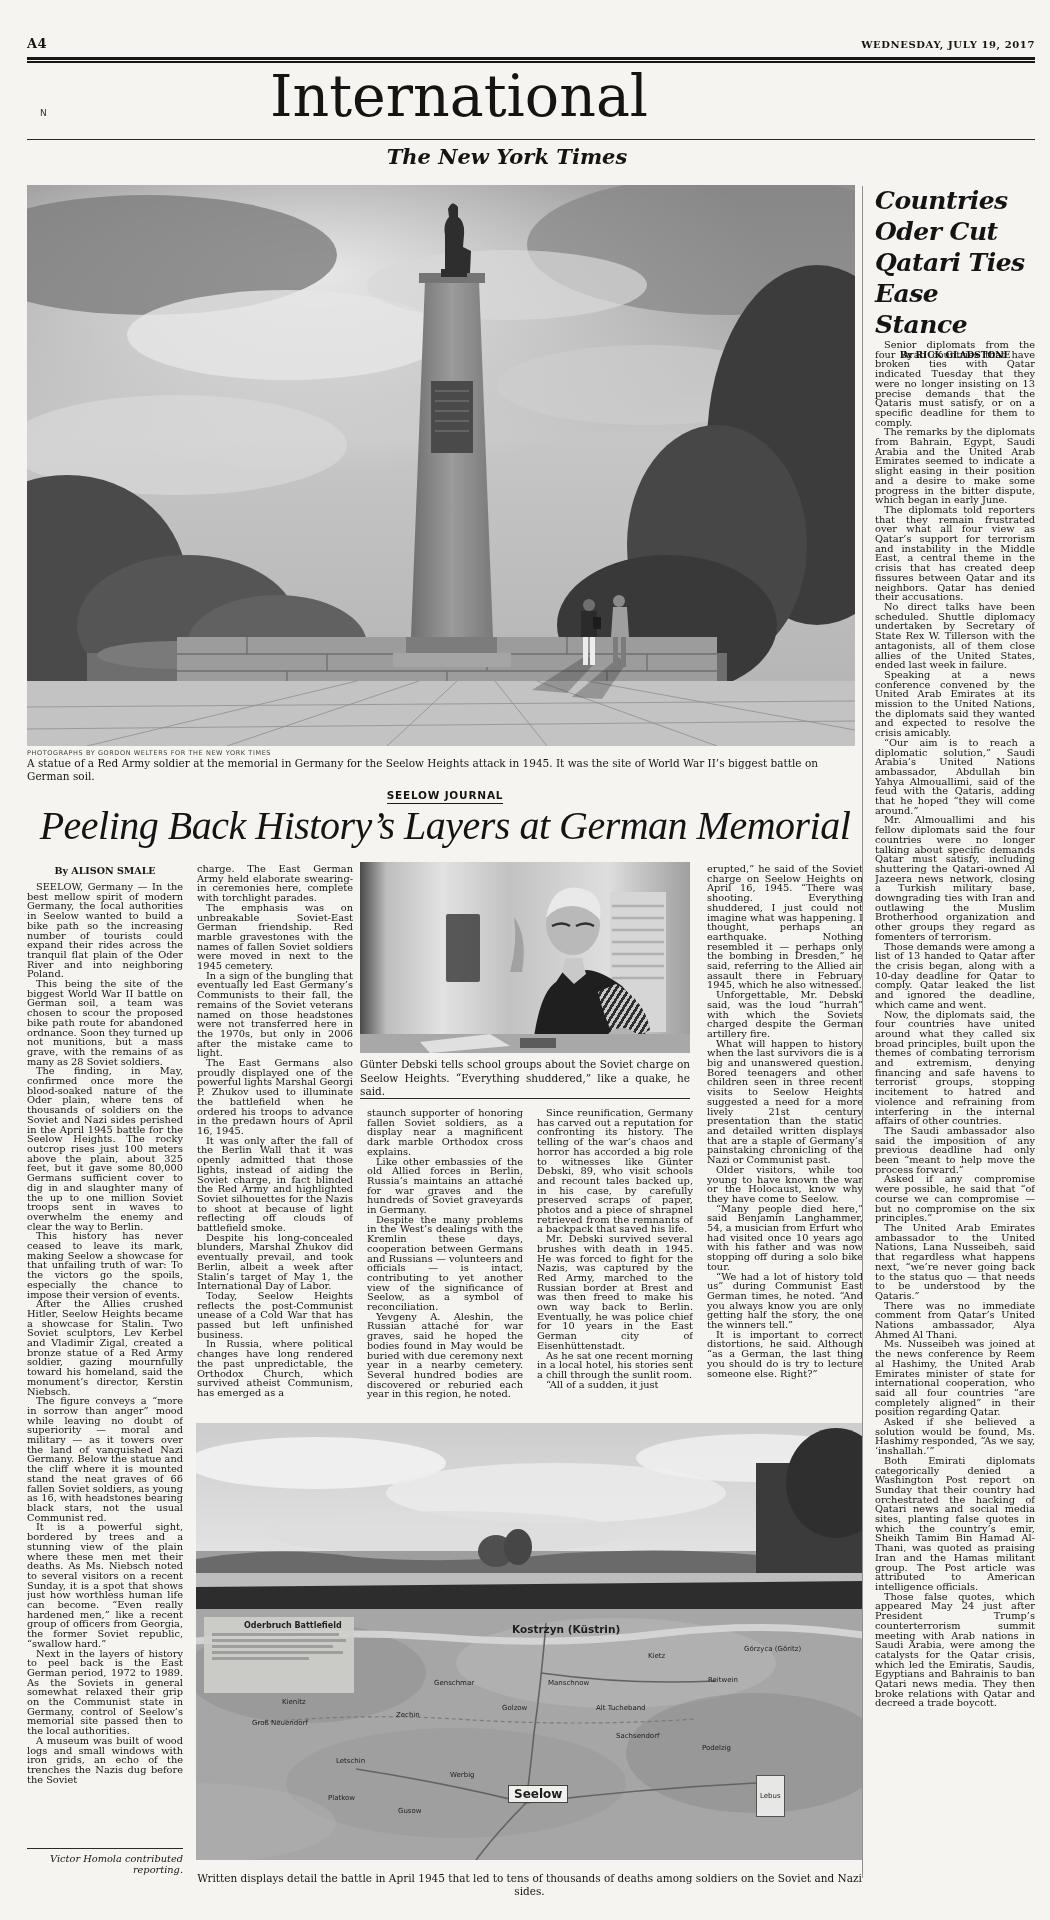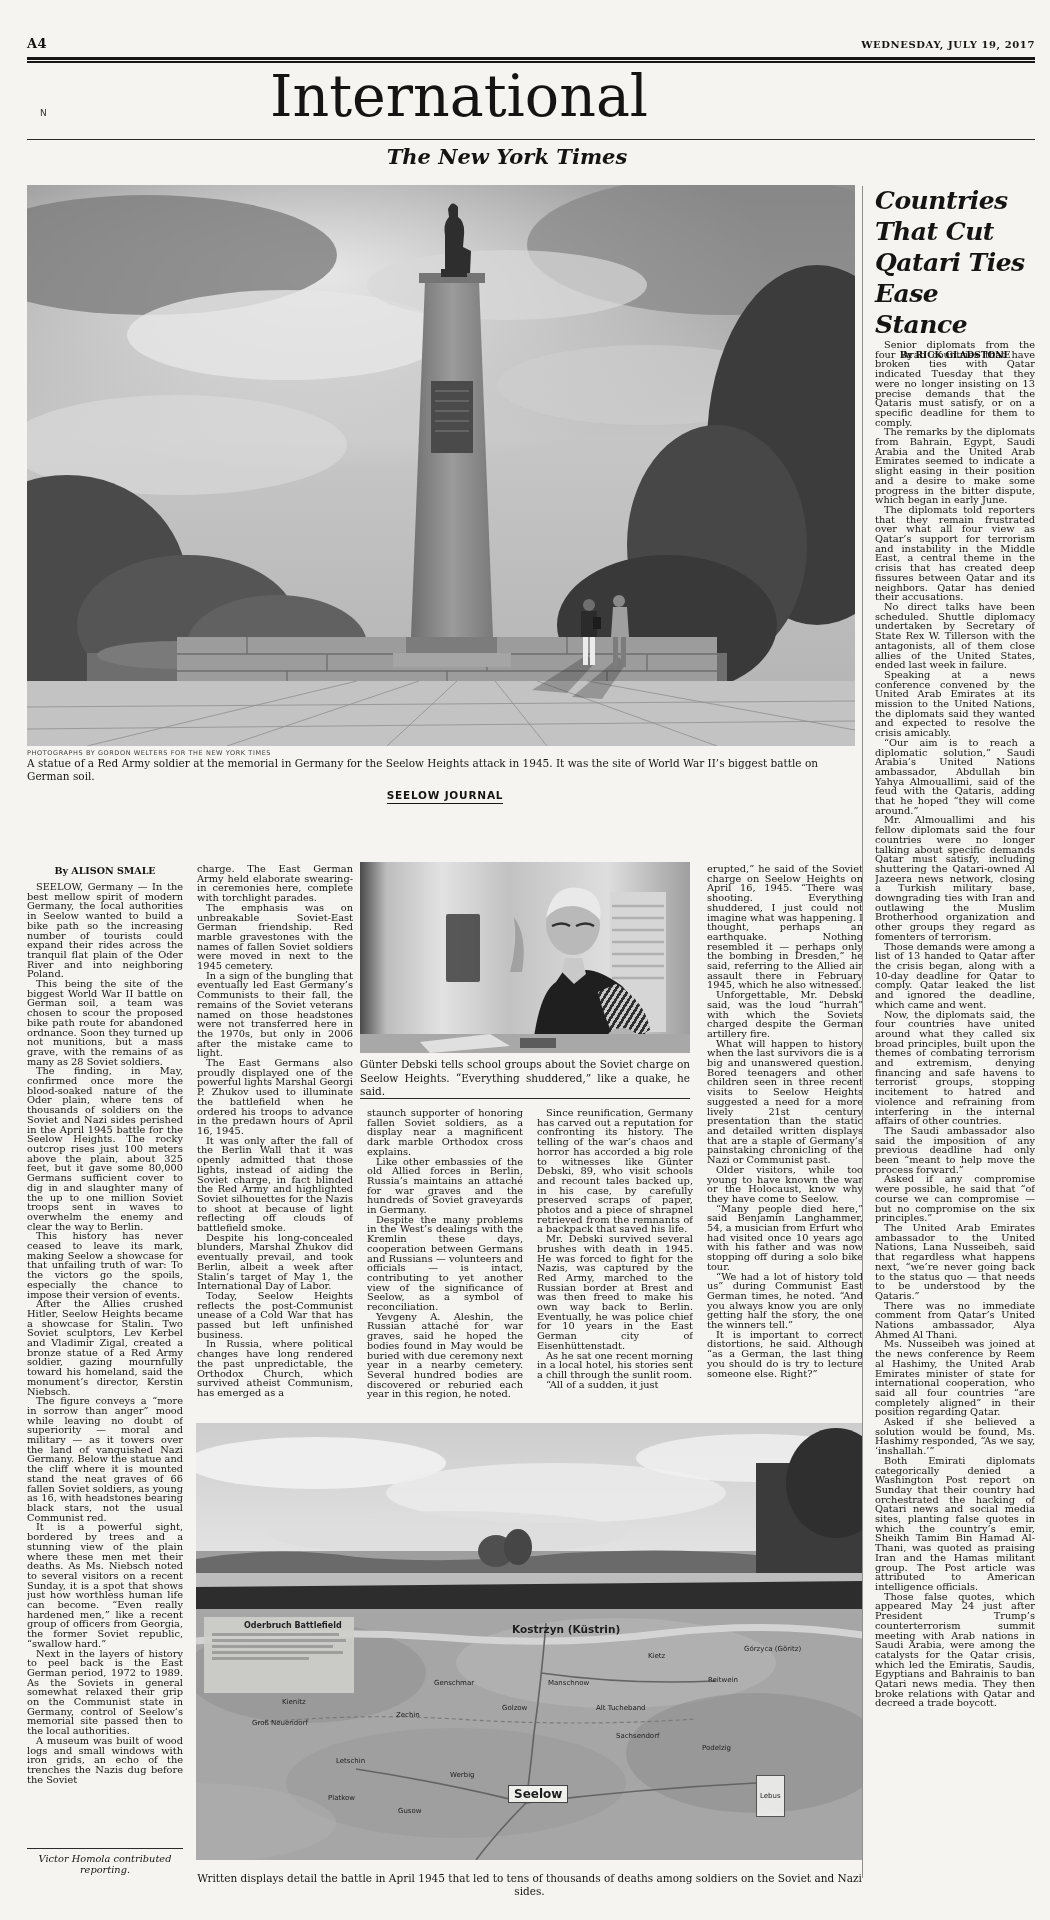--- a/index.html
+++ b/index.html
@@ -25,21 +25,21 @@
   .col{position:absolute;width:156px;overflow:hidden;}
   #scol0{left:27px;top:862px;height:980px;}
   #scol1{left:197px;top:864px;height:552px;}
   #scol2{left:367px;top:1108px;height:310px;}
   #scol3{left:537px;top:1108px;height:310px;}
   #scol4{left:707px;top:864px;height:584px;}
   .bp{margin:0;font-size:9.8px;line-height:9.7px;text-align:justify;text-indent:9px;}
   .bp.cont{text-indent:0;}
   #byline-smale{text-align:center;font-weight:bold;font-size:9.5px;margin:3px 0 6px 0;}
   #contrib-rule{left:27px;top:1848px;width:156px;height:1px;background:#2a2a2a;}
-  #contributor{left:27px;top:1854px;width:156px;font-style:italic;font-size:9.8px;line-height:10.5px;text-align:center;}
+  #contributor{left:27px;top:1854px;width:156px;font-style:italic;font-size:9.8px;line-height:10.5px;text-align:right;}
   
   #portrait-photo{left:360px;top:862px;width:330px;height:191px;background:#c9c9c9;overflow:hidden;}
   #portrait-caption{left:360px;top:1058px;width:330px;font-size:10.5px;line-height:13.5px;text-align:justify;}
   #portrait-rule{left:360px;top:1098px;width:330px;height:1px;background:#2a2a2a;}
   
   #map-photo{left:196px;top:1423px;width:667px;height:437px;background:#a9a9a9;overflow:hidden;}
   #map-labels{left:196px;top:1423px;width:667px;height:437px;pointer-events:none;}
   .maplabel{position:absolute;font-family:"DejaVu Sans",sans-serif;font-size:7px;color:#1d1d1d;white-space:nowrap;}
   .maplabel.big{font-size:10.5px;font-weight:bold;}
   .maplabel.box{background:rgba(245,245,242,.85);padding:16px 3px;border:.5px solid #555;}
@@ -136,20 +136,21 @@
         <path d="M586 422 L600 422 L602 452 L584 452 Z" fill="#9f9f9f"></path>
         <rect x="586" y="452" width="5" height="30" fill="#7c7c7c"></rect>
         <rect x="594" y="452" width="5" height="30" fill="#7c7c7c"></rect>
       </g>
     </svg>
   </div>
   <div class="abs" id="photo-credit">PHOTOGRAPHS BY GORDON WELTERS FOR THE NEW YORK TIMES</div>
   <div class="abs" id="main-caption">A statue of a Red Army soldier at the memorial in Germany for the Seelow Heights attack in 1945. It was the site of World War II’s biggest battle on German soil.</div>
 
   <div class="abs" id="kicker-wrap"><span id="kicker">SEELOW JOURNAL</span></div>
+  <h1 class="abs" id="headline" style="margin:0;font-weight:normal;">Peeling Back History’s Layers at German Memorial</h1>
 
   <div class="col" id="scol0">
     <div id="byline-smale">By ALISON SMALE</div>
   <p class="bp">SEELOW, Germany — In the best mellow spirit of modern Germany, the local authorities in Seelow wanted to build a bike path so the increasing number of tourists could expand their rides across the tranquil flat plain of the Oder River and into neighboring Poland.</p>
       <p class="bp">This being the site of the biggest World War II battle on German soil, a team was chosen to scour the proposed bike path route for abandoned ordnance. Soon they turned up not munitions, but a mass grave, with the remains of as many as 28 Soviet soldiers.</p>
       <p class="bp">The finding, in May, confirmed once more the blood-soaked nature of the Oder plain, where tens of thousands of soldiers on the Soviet and Nazi sides perished in the April 1945 battle for the Seelow Heights. The rocky outcrop rises just 100 meters above the plain, about 325 feet, but it gave some 80,000 Germans sufficient cover to dig in and slaughter many of the up to one million Soviet troops sent in waves to overwhelm the enemy and clear the way to Berlin.</p>
       <p class="bp">This history has never ceased to leave its mark, making Seelow a showcase for that unfailing truth of war: To the victors go the spoils, especially the chance to impose their version of events.</p>
       <p class="bp">After the Allies crushed Hitler, Seelow Heights became a showcase for Stalin. Two Soviet sculptors, Lev Kerbel and Vladimir Zigal, created a bronze statue of a Red Army soldier, gazing mournfully toward his homeland, said the monument’s director, Kerstin Niebsch.</p>
       <p class="bp">The figure conveys a “more in sorrow than anger” mood while leaving no doubt of superiority — moral and military — as it towers over the land of vanquished Nazi Germany. Below the statue and the cliff where it is mounted stand the neat graves of 66 fallen Soviet soldiers, as young as 16, with headstones bearing black stars, not the usual Communist red.</p>
       <p class="bp">It is a powerful sight, bordered by trees and a stunning view of the plain where these men met their deaths. As Ms. Niebsch noted to several visitors on a recent Sunday, it is a spot that shows just how worthless human life can become. “Even really hardened men,” like a recent group of officers from Georgia, the former Soviet republic, “swallow hard.”</p>
@@ -290,21 +291,21 @@
       <span class="maplabel seelow" style="left: 312px; top: 362px;">Seelow</span>
       <span class="maplabel" style="left: 132px; top: 371px;">Platkow</span>
       <span class="maplabel" style="left: 202px; top: 384px;">Gusow</span>
     </div>
   <div class="abs" id="map-caption">Written displays detail the battle in April 1945 that led to tens of thousands of deaths among soldiers on the Soviet and Nazi sides.</div>
 
   <div class="abs" id="vert-rule"></div>
   <div class="abs" id="qatar">
     <div id="qatar-headline">
         <div class="qhl">Countries</div>
-        <div class="qhl">That Cut</div>
+        <div class="qhl">Oder Cut</div>
         <div class="qhl">Qatari Ties</div>
         <div class="qhl">Ease Stance</div>
       </div>
     <div id="qatar-byline">By RICK GLADSTONE</div>
   </div>
   <div class="abs" id="qatar-body">
       <p class="bp">Senior diplomats from the four Arab countries that have broken ties with Qatar indicated Tuesday that they were no longer insisting on 13 precise demands that the Qataris must satisfy, or on a specific deadline for them to comply.</p>
       <p class="bp">The remarks by the diplomats from Bahrain, Egypt, Saudi Arabia and the United Arab Emirates seemed to indicate a slight easing in their position and a desire to make some progress in the bitter dispute, which began in early June.</p>
       <p class="bp">The diplomats told reporters that they remain frustrated over what all four view as Qatar’s support for terrorism and instability in the Middle East, a central theme in the crisis that has created deep fissures between Qatar and its neighbors. Qatar has denied their accusations.</p>
       <p class="bp">No direct talks have been scheduled. Shuttle diplomacy undertaken by Secretary of State Rex W. Tillerson with the antagonists, all of them close allies of the United States, ended last week in failure.</p>

